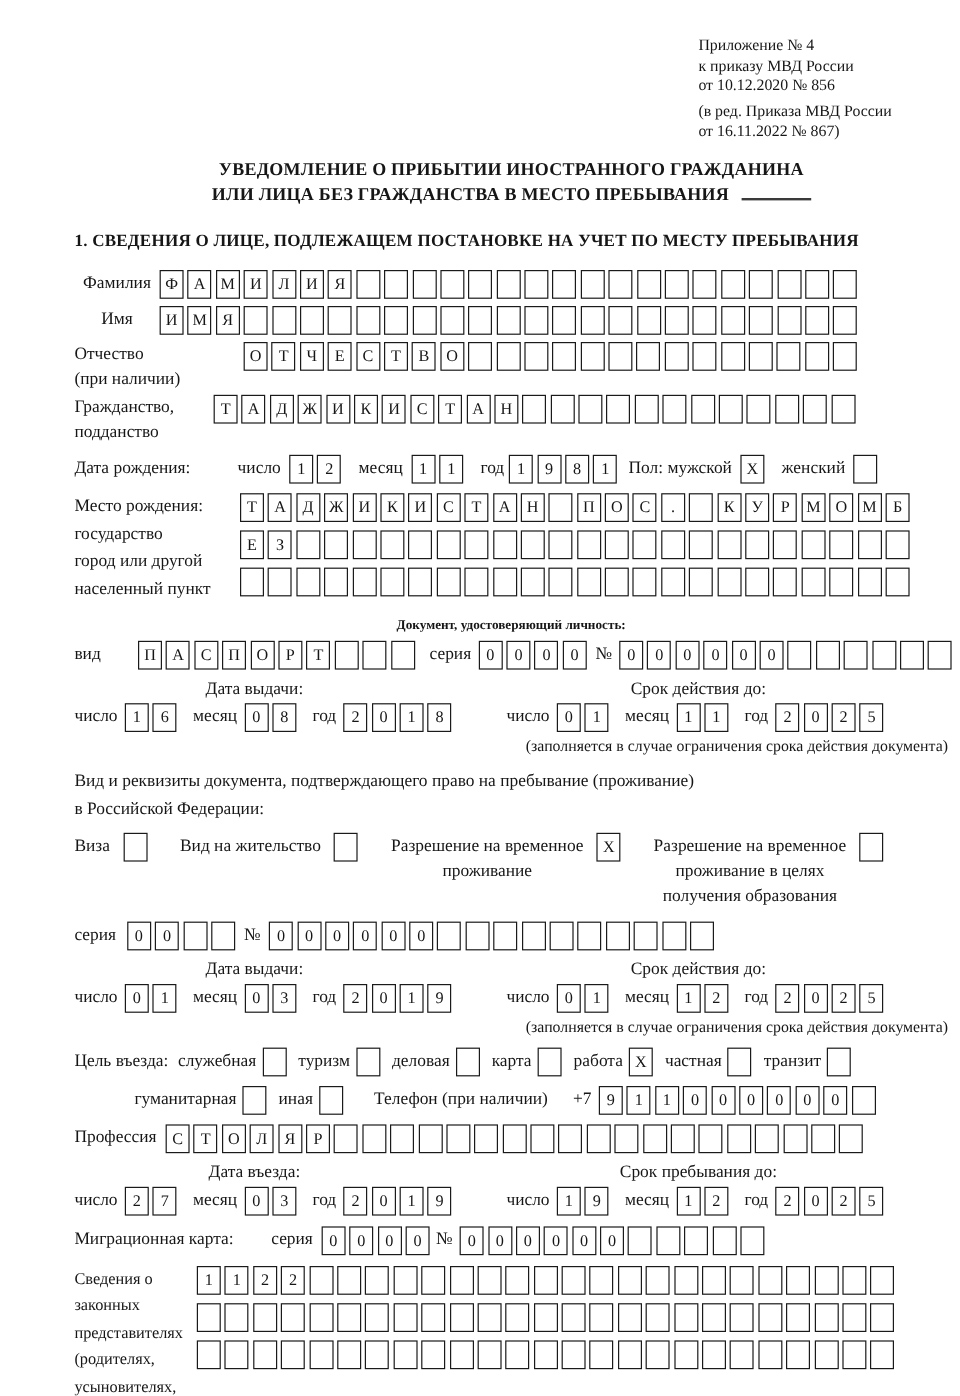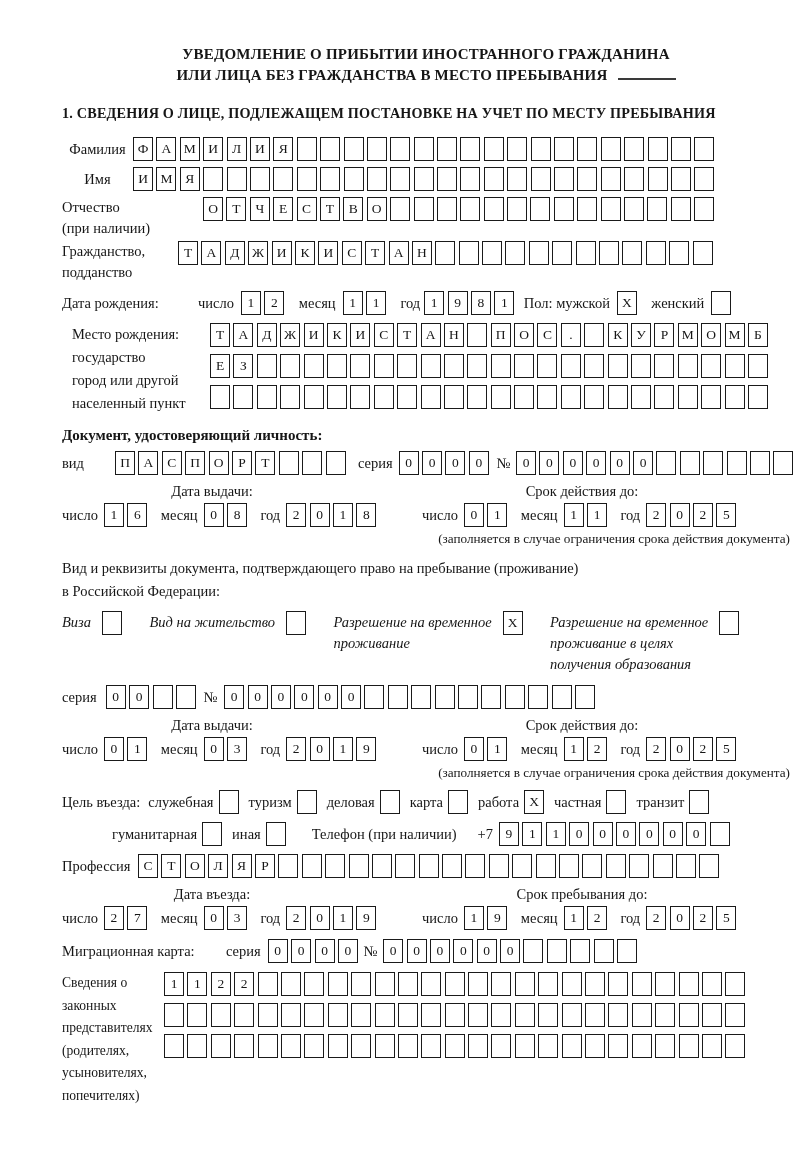--- a/index.html
+++ b/index.html
@@ -18,66 +18,73 @@
   .title-underline { display: inline-block; width: 58px; border-bottom: 2.2px solid #3a3a3a; height: .9em; margin-left: 10px; }
   .section-heading { font-weight: bold; font-size: 14.2px; margin-top: 19px; letter-spacing: .2px; }
 
   .row { display: flex; align-items: center; margin-top: 6px; }
   .row.top { align-items: flex-start; }
   .flabel { flex: 0 0 auto; line-height: 21px; }
   .w-surname { width: 71px; text-align: center; }
   .w-patronymic { width: 141px; }
   .w-citizenship { width: 116px; }
   .w-birthdate { width: 122px; }
-  .w-birthplace { width: 138px; line-height: 23px; margin-left: 10px; }
+  .w-birthplace { width: 138px; line-height: 23px; }
   .w-vid { width: 53px; }
   .w-profession { width: 76px; }
   .w-repr { width: 102px; font-size: 13.6px; line-height: 22.5px; }
   .w-migration { width: 158px; }
 
   .cells { display: inline-flex; flex: 0 0 auto; }
   .cell {
     display: inline-flex; align-items: center; justify-content: center;
     width: 20px; height: 24px; flex: 0 0 auto;
     border: 1.6px solid #1a1a1a; margin-right: 3.4px;
     font-size: 13.5px; background: #fff;
   }
   .stack { display: flex; flex-direction: column; gap: 7px; }
   .sublabel { flex: 0 0 auto; margin: 0 7px 0 11px; }
   .sublabel.first { margin-left: 14px; }
 
-  .doc-heading { font-weight: bold; font-size: 15px; margin-top: 12px; }
+  .doc-heading { text-align: center; font-weight: bold; font-size: 11px; margin-top: 12px; }
 
   .dates-grid { display: flex; margin-top: 8px; }
   .dg-col { flex: 0 0 360px; }
   .dg-col.right { flex: 1 1 auto; }
   .dg-head { text-align: center; width: 300px; margin-bottom: 3px; }
   .dg-col.right .dg-head { width: 320px; }
   .dg-row { display: flex; align-items: center; }
   .dg-row .sublabel { margin: 0 6px 0 0; }
   .dg-row .gap { margin-left: 10px; }
   .note { font-size: 13.2px; text-align: right; margin-top: 4px; }
 
   .intro { margin-top: 10px; line-height: 23px; }
   .cb-row { display: flex; align-items: flex-start; margin-top: 8px; gap: 24px; }
   .cb-item { display: flex; align-items: flex-start; gap: 11px; flex: 0 0 auto; }
-  .cb-label { text-align: left; white-space: pre-line; line-height: 21px; margin-top: 1px; font-style: italic; }
+  .cb-label { text-align: center; white-space: pre-line; line-height: 21px; margin-top: 1px; }
 
   .opts { display: inline-flex; align-items: center; flex: 0 0 auto; }
   .opts .opt-label { margin: 0 5px 0 10px; flex: 0 0 auto; }
   .opts .cell { margin-right: 0; }
   .opts-first .opt-label:first-child { margin-left: 8px; }
   .indent { margin-left: 50px; }
   .phone-label { margin-left: 26px; }
 </style>
 </head>
 <body>
 
 <div>
 
+  <div class="annex">
+    <div class="prelined">Приложение № 4
+к приказу МВД России
+от 10.12.2020 № 856</div>
+    <div class="prelined edition">(в ред. Приказа МВД России
+от 16.11.2022 № 867)</div>
+  </div>
 
 
   <div class="title">
     <div>УВЕДОМЛЕНИЕ О ПРИБЫТИИ ИНОСТРАННОГО ГРАЖДАНИНА</div>
     <div><span>ИЛИ ЛИЦА БЕЗ ГРАЖДАНСТВА В МЕСТО ПРЕБЫВАНИЯ</span><span class="title-underline"></span></div>
   </div>
 
   <div class="section-heading">1. СВЕДЕНИЯ О ЛИЦЕ, ПОДЛЕЖАЩЕМ ПОСТАНОВКЕ НА УЧЕТ ПО МЕСТУ ПРЕБЫВАНИЯ</div>
 
   <div class="row" style="margin-top:15px">

